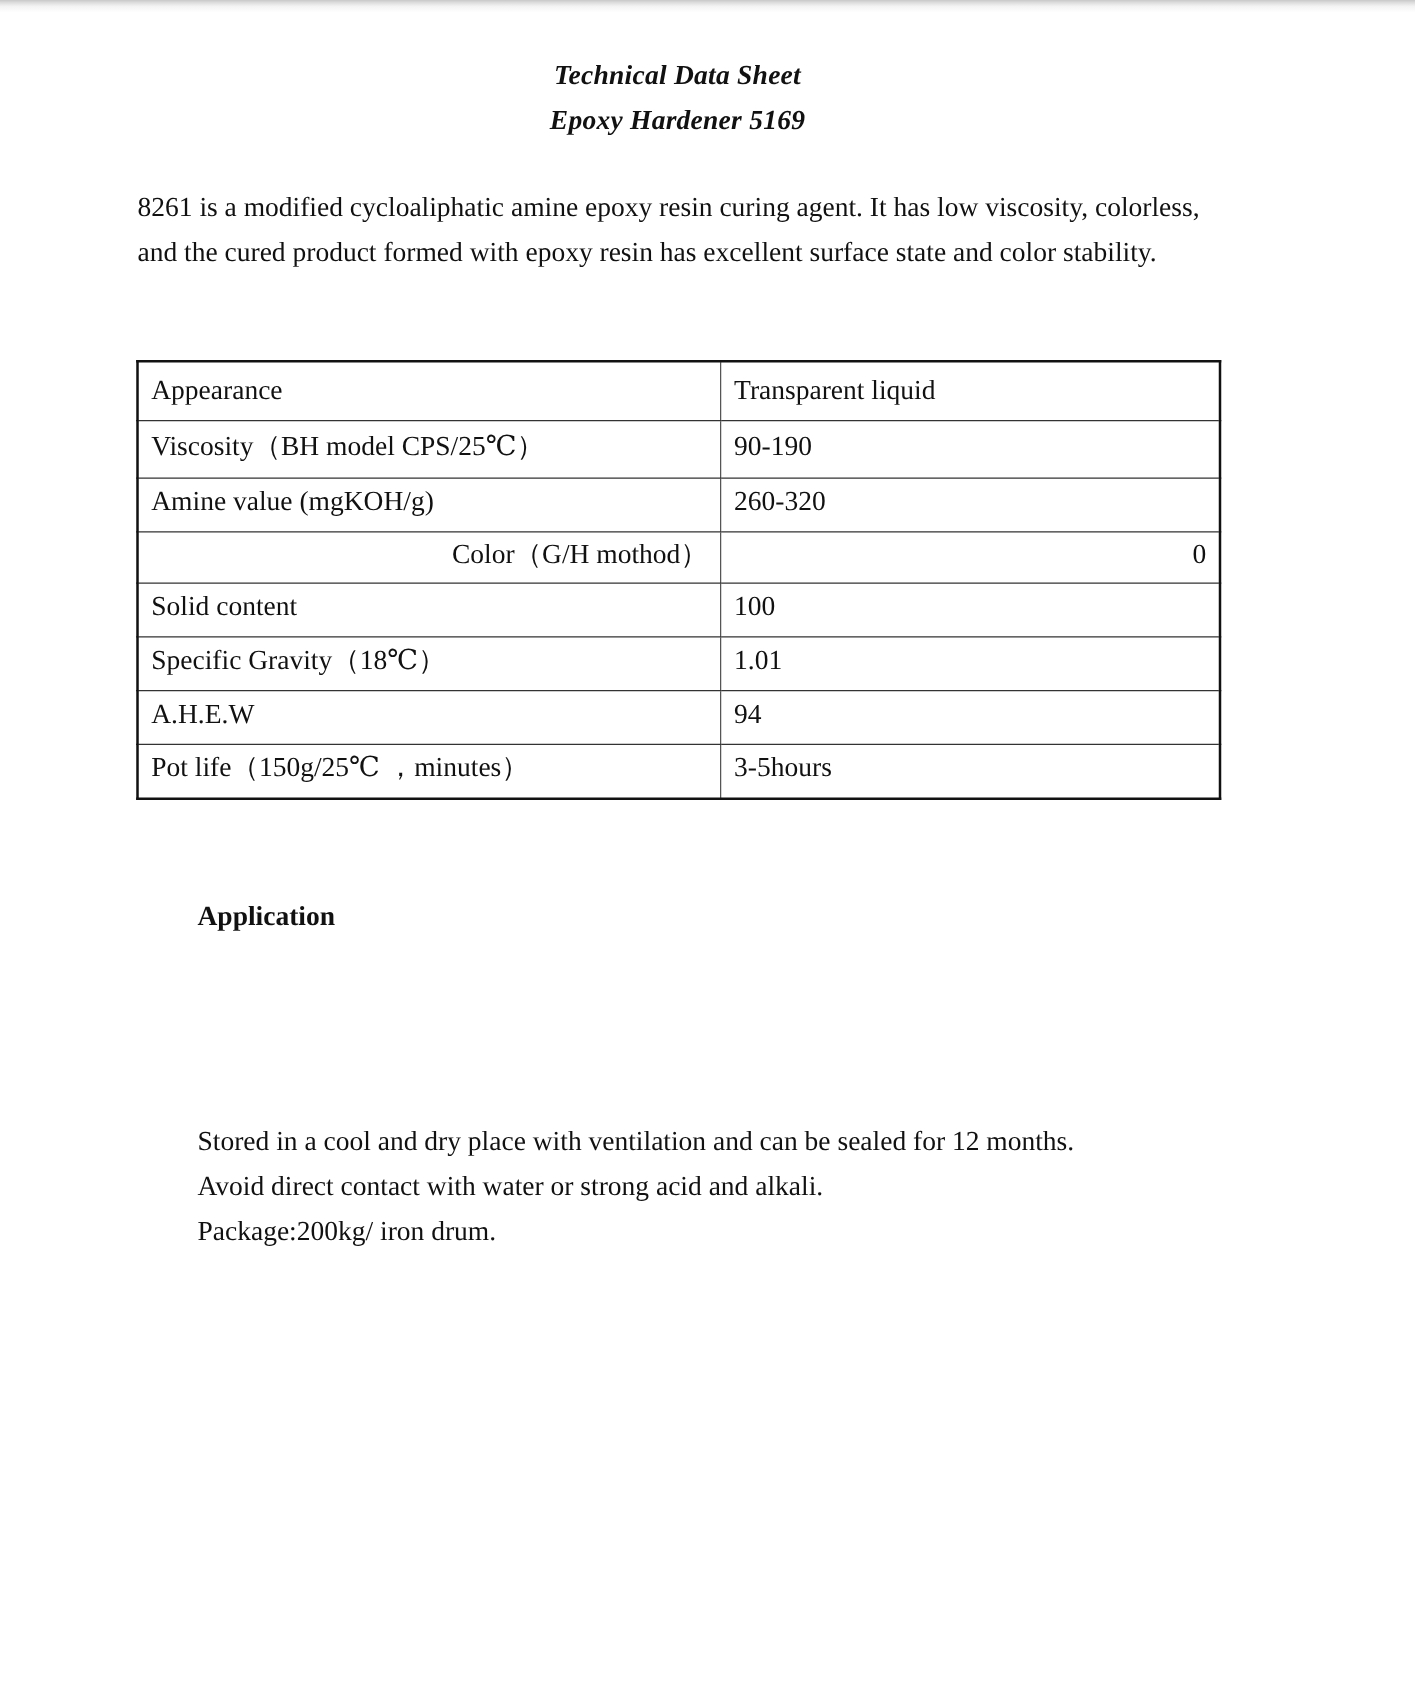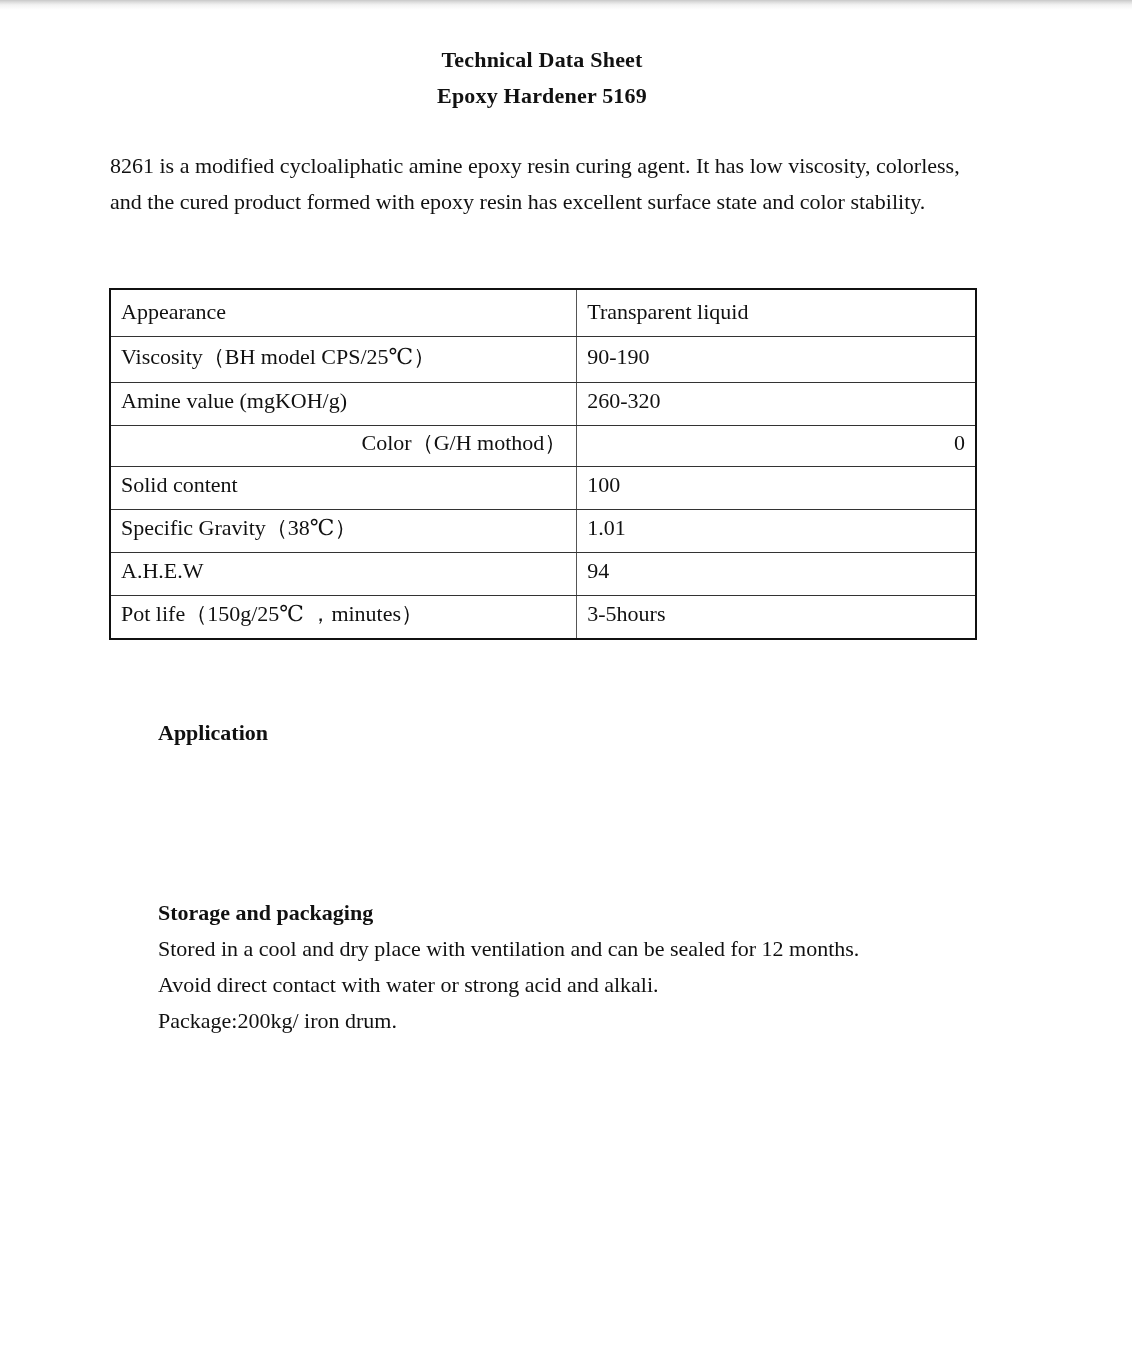--- a/index.html
+++ b/index.html
@@ -26,21 +26,21 @@
       position: absolute;
       left: 0;
       top: 42px;
       width: 1084px;
       text-align: center;
       font-weight: bold;
       font-size: 22px;
       line-height: 36px;
       letter-spacing: 0.2px;
     }
-    .title-block div { margin: 0; }
+    .title-block div { margin: 0; font-style: italic; }
     .intro {
       position: absolute;
       left: 110px;
       top: 148px;
       width: 870px;
       font-size: 22px;
       line-height: 36px;
     }
     .props-table {
       position: absolute;
@@ -118,36 +118,35 @@
     </tr>
     <tr class="r3">
       <td class="prop-name"><span class="val">Color（G/H mothod）</span></td>
       <td class="prop-value"><span class="val">0</span></td>
     </tr>
     <tr class="r4">
       <td class="prop-name"><span class="val">Solid content</span></td>
       <td class="prop-value"><span class="val">100</span></td>
     </tr>
     <tr class="r5">
-      <td class="prop-name"><span class="val">Specific Gravity（38℃）</span></td>
+      <td class="prop-name"><span class="val">Specific Gravity（18℃）</span></td>
       <td class="prop-value"><span class="val">1.01</span></td>
     </tr>
     <tr class="r6">
       <td class="prop-name"><span class="val">A.H.E.W</span></td>
       <td class="prop-value"><span class="val">94</span></td>
     </tr>
     <tr class="r8">
       <td class="prop-name"><span class="val">Pot life（150g/25℃ ，minutes）</span></td>
       <td class="prop-value"><span class="val">3-5hours</span></td>
     </tr>
   </tbody>
 </table>
 
 <div class="section section-app">
   <div class="heading">Application</div>
 </div>
 
 <div class="section section-storage">
-  <div class="heading">Storage and packaging</div>
   <div>Stored in a cool and dry place with ventilation and can be sealed for 12 months.</div>
   <div>Avoid direct contact with water or strong acid and alkali.</div>
   <div>Package:200kg/ iron drum.</div>
 </div>
 
 </body></html>

